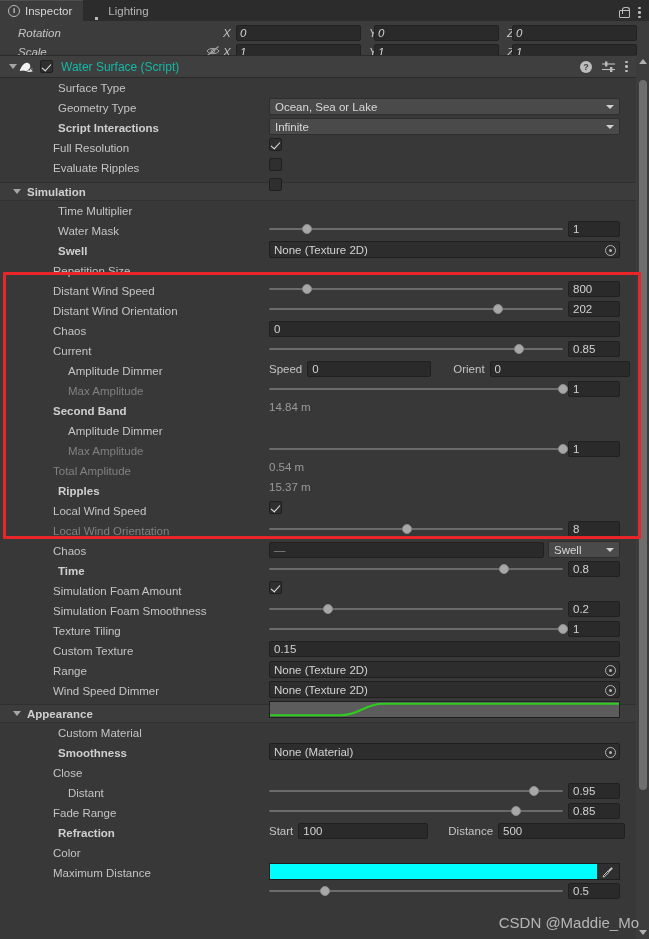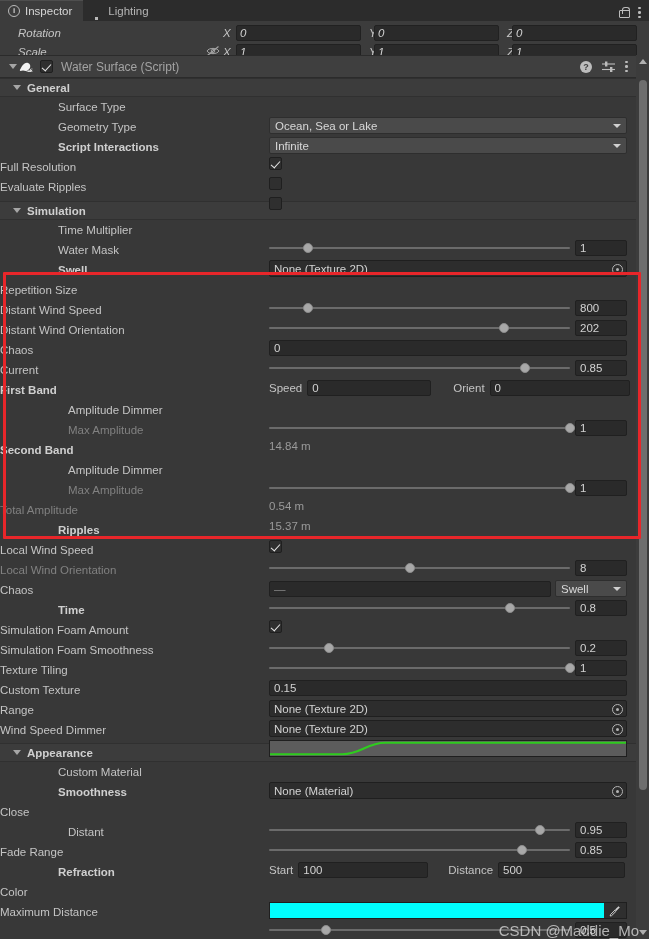--- a/index.html
+++ b/index.html
@@ -44,38 +44,38 @@
   
   .comp-head { display:flex; align-items:center; height:23px; background:#3f3f3f;
                border-top:1px solid #2b2b2b; border-bottom:1px solid #2b2b2b; padding:0 8px 0 6px; }
   .foldout { width:13px; flex:none; display:flex; justify-content:center; align-items:center; }
   .tri { width:0;height:0;border-left:4.5px solid transparent;border-right:4.5px solid transparent;border-top:5px solid #a6a6a6; }
   .script-ic { width:16px; height:15px; flex:none; margin-right:5px; }
   .cbx { width:13px; height:13px; background:#2f2f2f; border:1px solid #1f1f1f; border-radius:2px;
          flex:none; position:relative; }
   .cbx.on:after { content:""; position:absolute; left:3px; top:1px; width:4px; height:8px;
                   border:solid #e6e6e6; border-width:0 1.8px 1.8px 0; transform:rotate(42deg); }
-  .comp-title { margin-left:8px; font-size:12px; color:#a3a3a3; }
+  .comp-title { margin-left:8px; font-size:12px; color:#14b8a6; }
   .comp-head-right { margin-left:auto; display:flex; align-items:center; gap:10px; }
   .help-ic { width:12px; height:12px; border-radius:50%; background:#bdbdbd; color:#3f3f3f;
              font-size:9px; font-weight:bold; line-height:12px; text-align:center; }
   .preset-ic { width:13px; height:12px; position:relative; }
 
   
   .section-head { display:flex; align-items:center; height:19px; background:#3c3c3c;
                   border-top:1px solid #303030; border-bottom:1px solid #303030; padding-left:13px; }
   .section-head .lbl { margin-left:6px; font-weight:bold; color:#cfcfcf; font-size:11.5px; }
 
   .row { display:flex; align-items:center; height:20px; padding-right:9px; }
   .row .lbl { font-size:11.5px; color:#c4c4c4; white-space:nowrap; }
   .row .lbl.bold { font-weight:bold; color:#cfcfcf; }
   .row .lbl.dim { color:#818181; }
-  .ind1 { padding-left:58px; } .ind2 { }
+  .ind1 { padding-left:58px; } .ind2 { padding-left:53px; }
   .ind3 { padding-left:68px; }
-  .field { position:absolute; left:269px; right:9px; display:flex; align-items:center; }
+  .field { position:absolute; left:269px; right:16px; display:flex; align-items:center; }
   .rowwrap { position:relative; height:20px; }
 
   
   .txt { height:16px; background:#2a2a2a; border:1px solid #202020; border-radius:2px;
          color:#d2d2d2; font-size:11.5px; line-height:14px; padding:0 4px; flex:1; min-width:0;
          display:flex; align-items:center; }
   .txt.dimtxt { color:#888; }
   .num { width:52px; flex:none; height:16px; background:#2a2a2a; border:1px solid #202020;
          border-radius:2px; color:#d2d2d2; font-size:11.5px; line-height:14px; padding:0 4px;
          display:flex; align-items:center; }
@@ -108,21 +108,21 @@
   .curve { position:relative; flex:1; height:17px; background:#5c5c5c; border:1px solid #1f1f1f; overflow:hidden; }
 
   
   .colf { position:relative; flex:1; height:17px; border:1px solid #1f1f1f; display:flex; }
   .eyedrop { width:22px; flex:none; display:flex; align-items:center; justify-content:center; }
 
   
   .redbox { position:absolute; border:3px solid #e8262a; pointer-events:none; z-index:40; border-radius:1px; }
 
   
-  .wm { position:absolute; right:10px; bottom:0; color:#d9d9d9; opacity:.78;
+  .wm { position:absolute; right:10px; bottom:8px; color:#d9d9d9; opacity:.78;
         font-size:15px; z-index:35; pointer-events:none; }
 
   
   .vsb { position:absolute; right:0; top:55px; width:13px; bottom:0; background:#3c3c3c; z-index:30; }
   .vsb .up, .vsb .dn { position:absolute; left:0; width:13px; height:13px; display:flex;
                        align-items:center; justify-content:center; }
   .vsb .up { top:0; } .vsb .dn { bottom:0; }
   .vsb .thumb { position:absolute; left:2.5px; width:8px; background:#6e6e6e; border-radius:4px; }
   .sbtri-up { width:0;height:0;border-left:4px solid transparent;border-right:4px solid transparent;border-bottom:5px solid #b0b0b0;}
   .sbtri-dn { width:0;height:0;border-left:4px solid transparent;border-right:4px solid transparent;border-top:5px solid #b0b0b0;}
@@ -212,24 +212,20 @@
           </svg>
         </span>
         <span class="kebab">
             <i></i>
             <i></i>
             <i></i>
           </span>
       </span>
     </div>
 
-    <div class="section-head">
-      <i class="tri"></i>
-        <span class="lbl">General</span>
-    </div>
 
     <div class="rowwrap">
       <div class="row ind1">
           <span class="lbl">Surface Type</span>
         </div>
       <div class="field">
           <span class="dd">
             <span>Ocean, Sea or Lake</span>
             <i class="arw"></i>
           </span>
@@ -356,25 +352,20 @@
           <span class="lbl">Current</span>
         </div>
       <div class="field">
         <span class="plbl">Speed</span>
         <span class="txt" style="flex:0 0 124px">0</span>
         <span class="plbl" style="padding-left:22px">Orient</span>
         <span class="txt" style="flex:0 0 140px">0</span>
       </div>
     </div>
 
-    <div class="rowwrap">
-      <div class="row ind2">
-          <span class="lbl bold">First Band</span>
-        </div>
-    </div>
     <div class="rowwrap">
       <div class="row ind3">
           <span class="lbl">Amplitude Dimmer</span>
         </div>
       <div class="field">
         <span class="sld">
             <i class="trk"></i>
             <i class="knb" style="left:100%"></i>
           </span>
         <span class="num">1</span>

